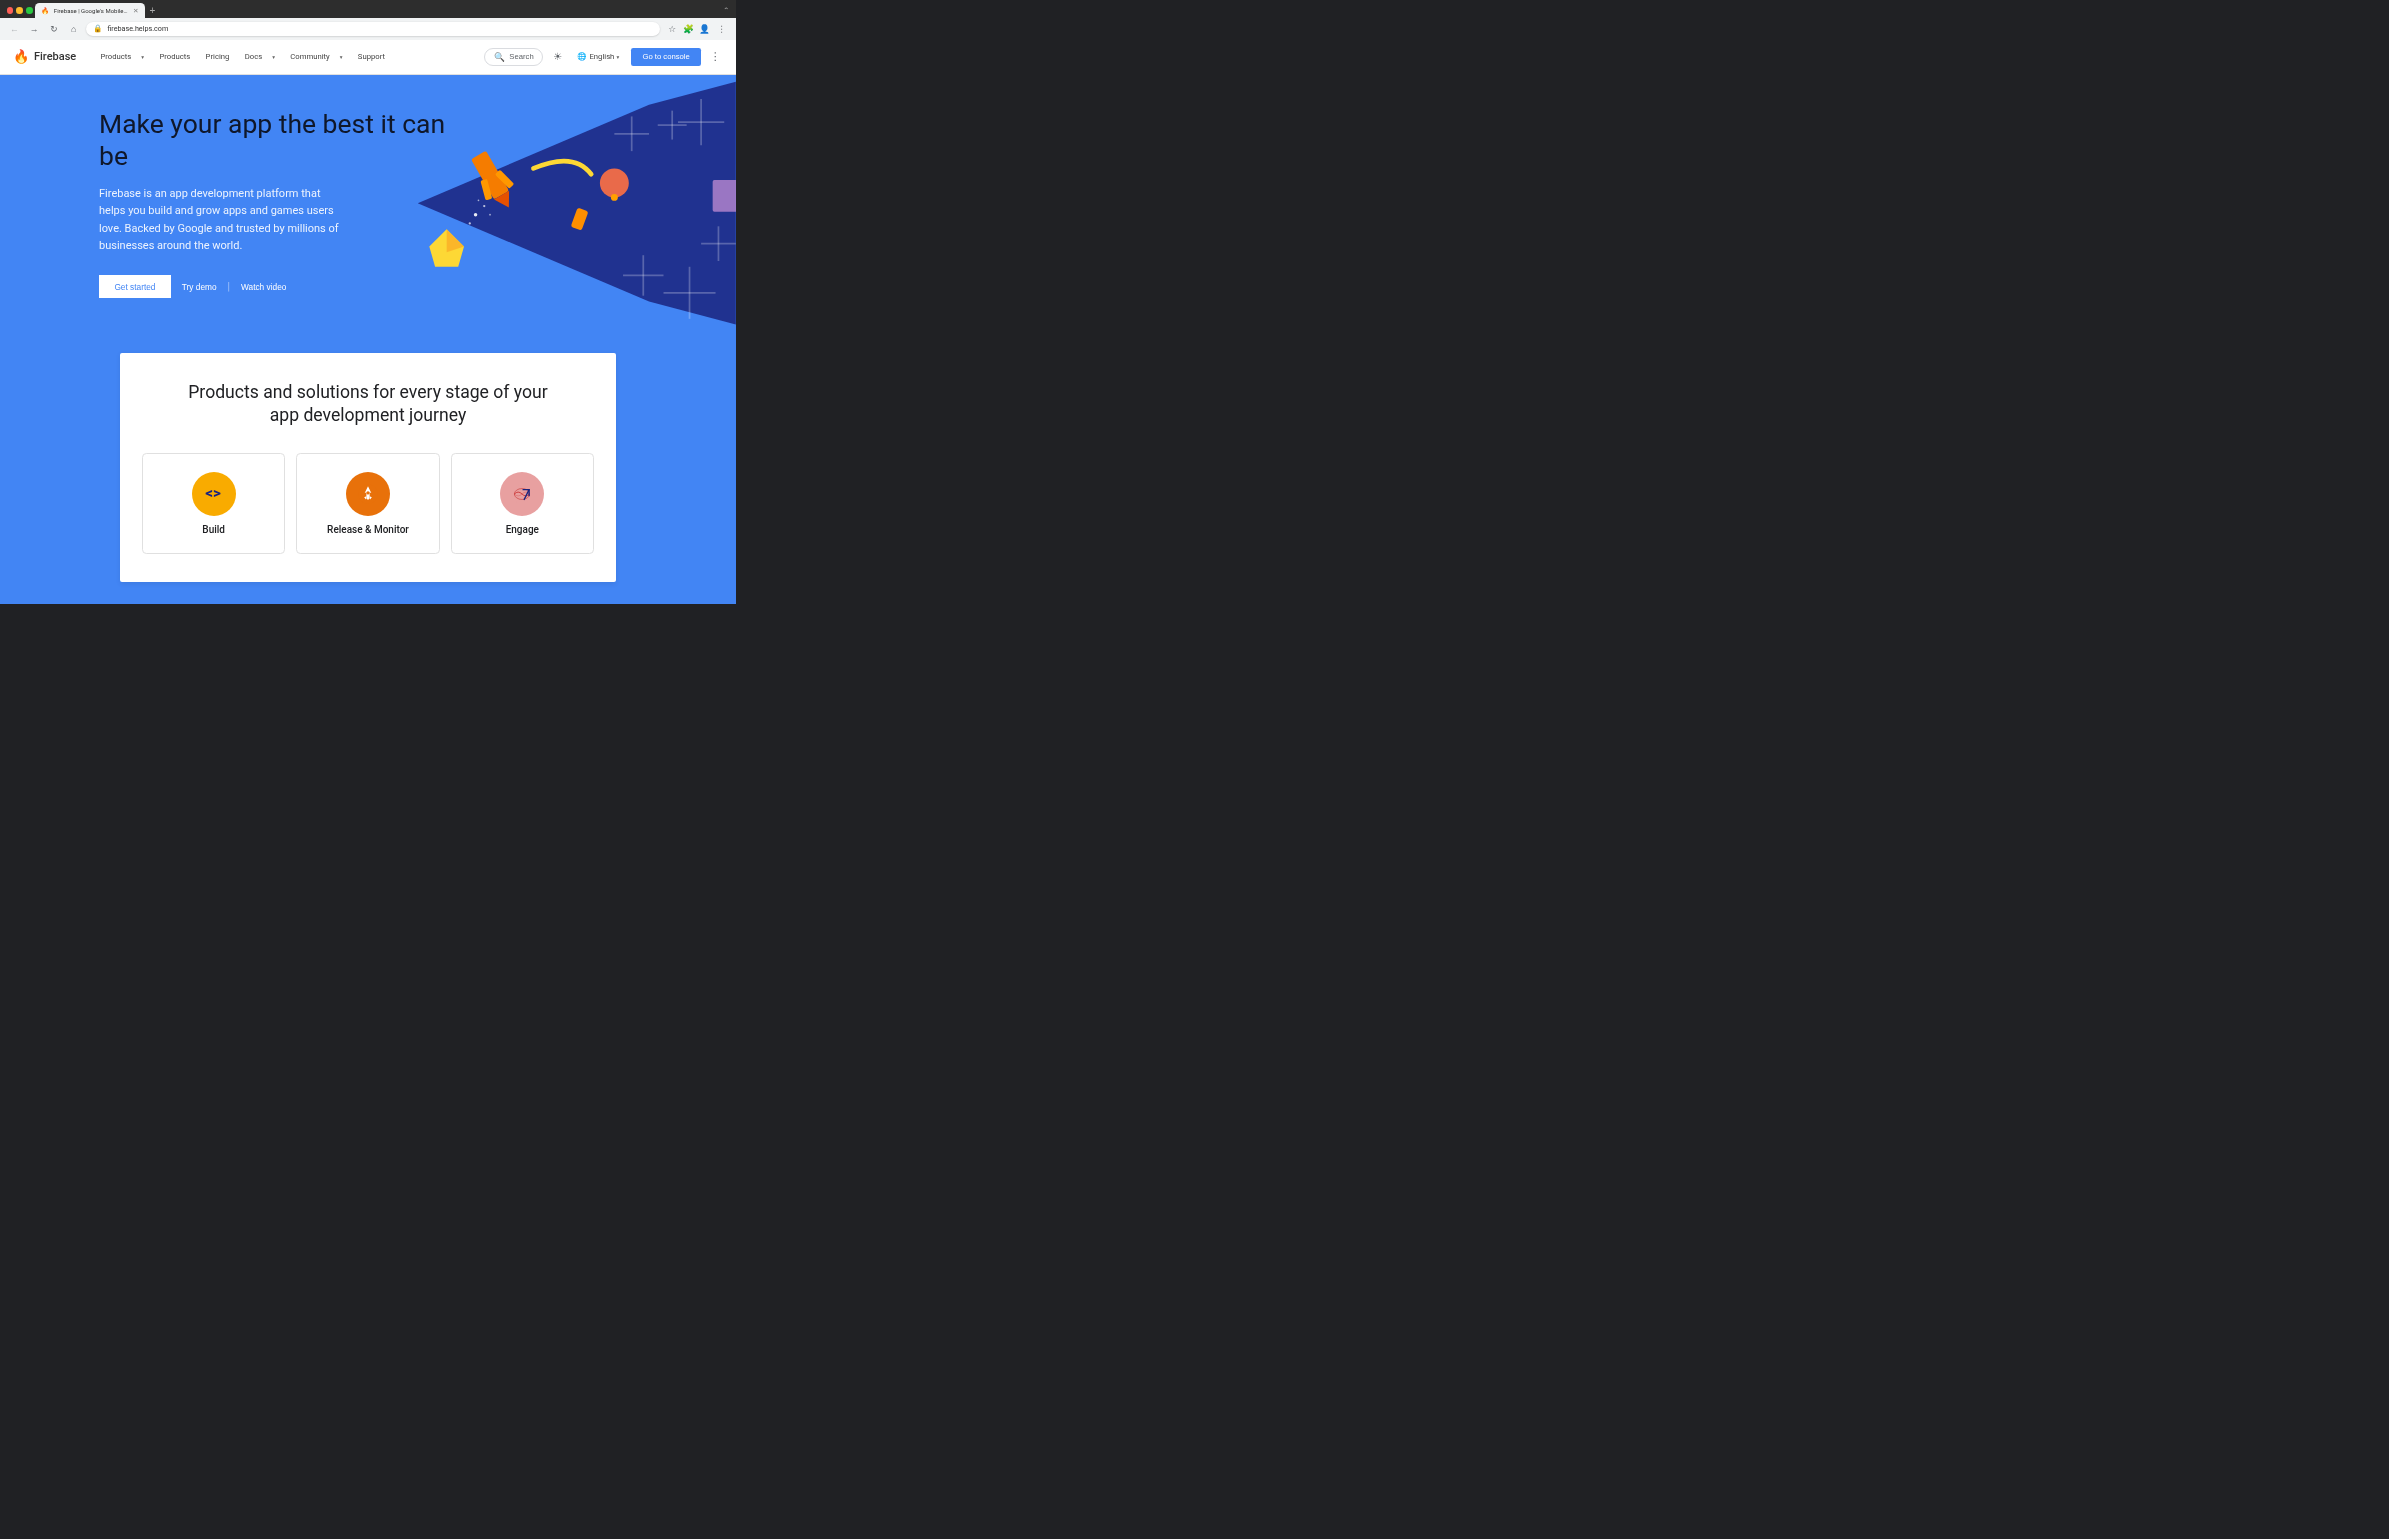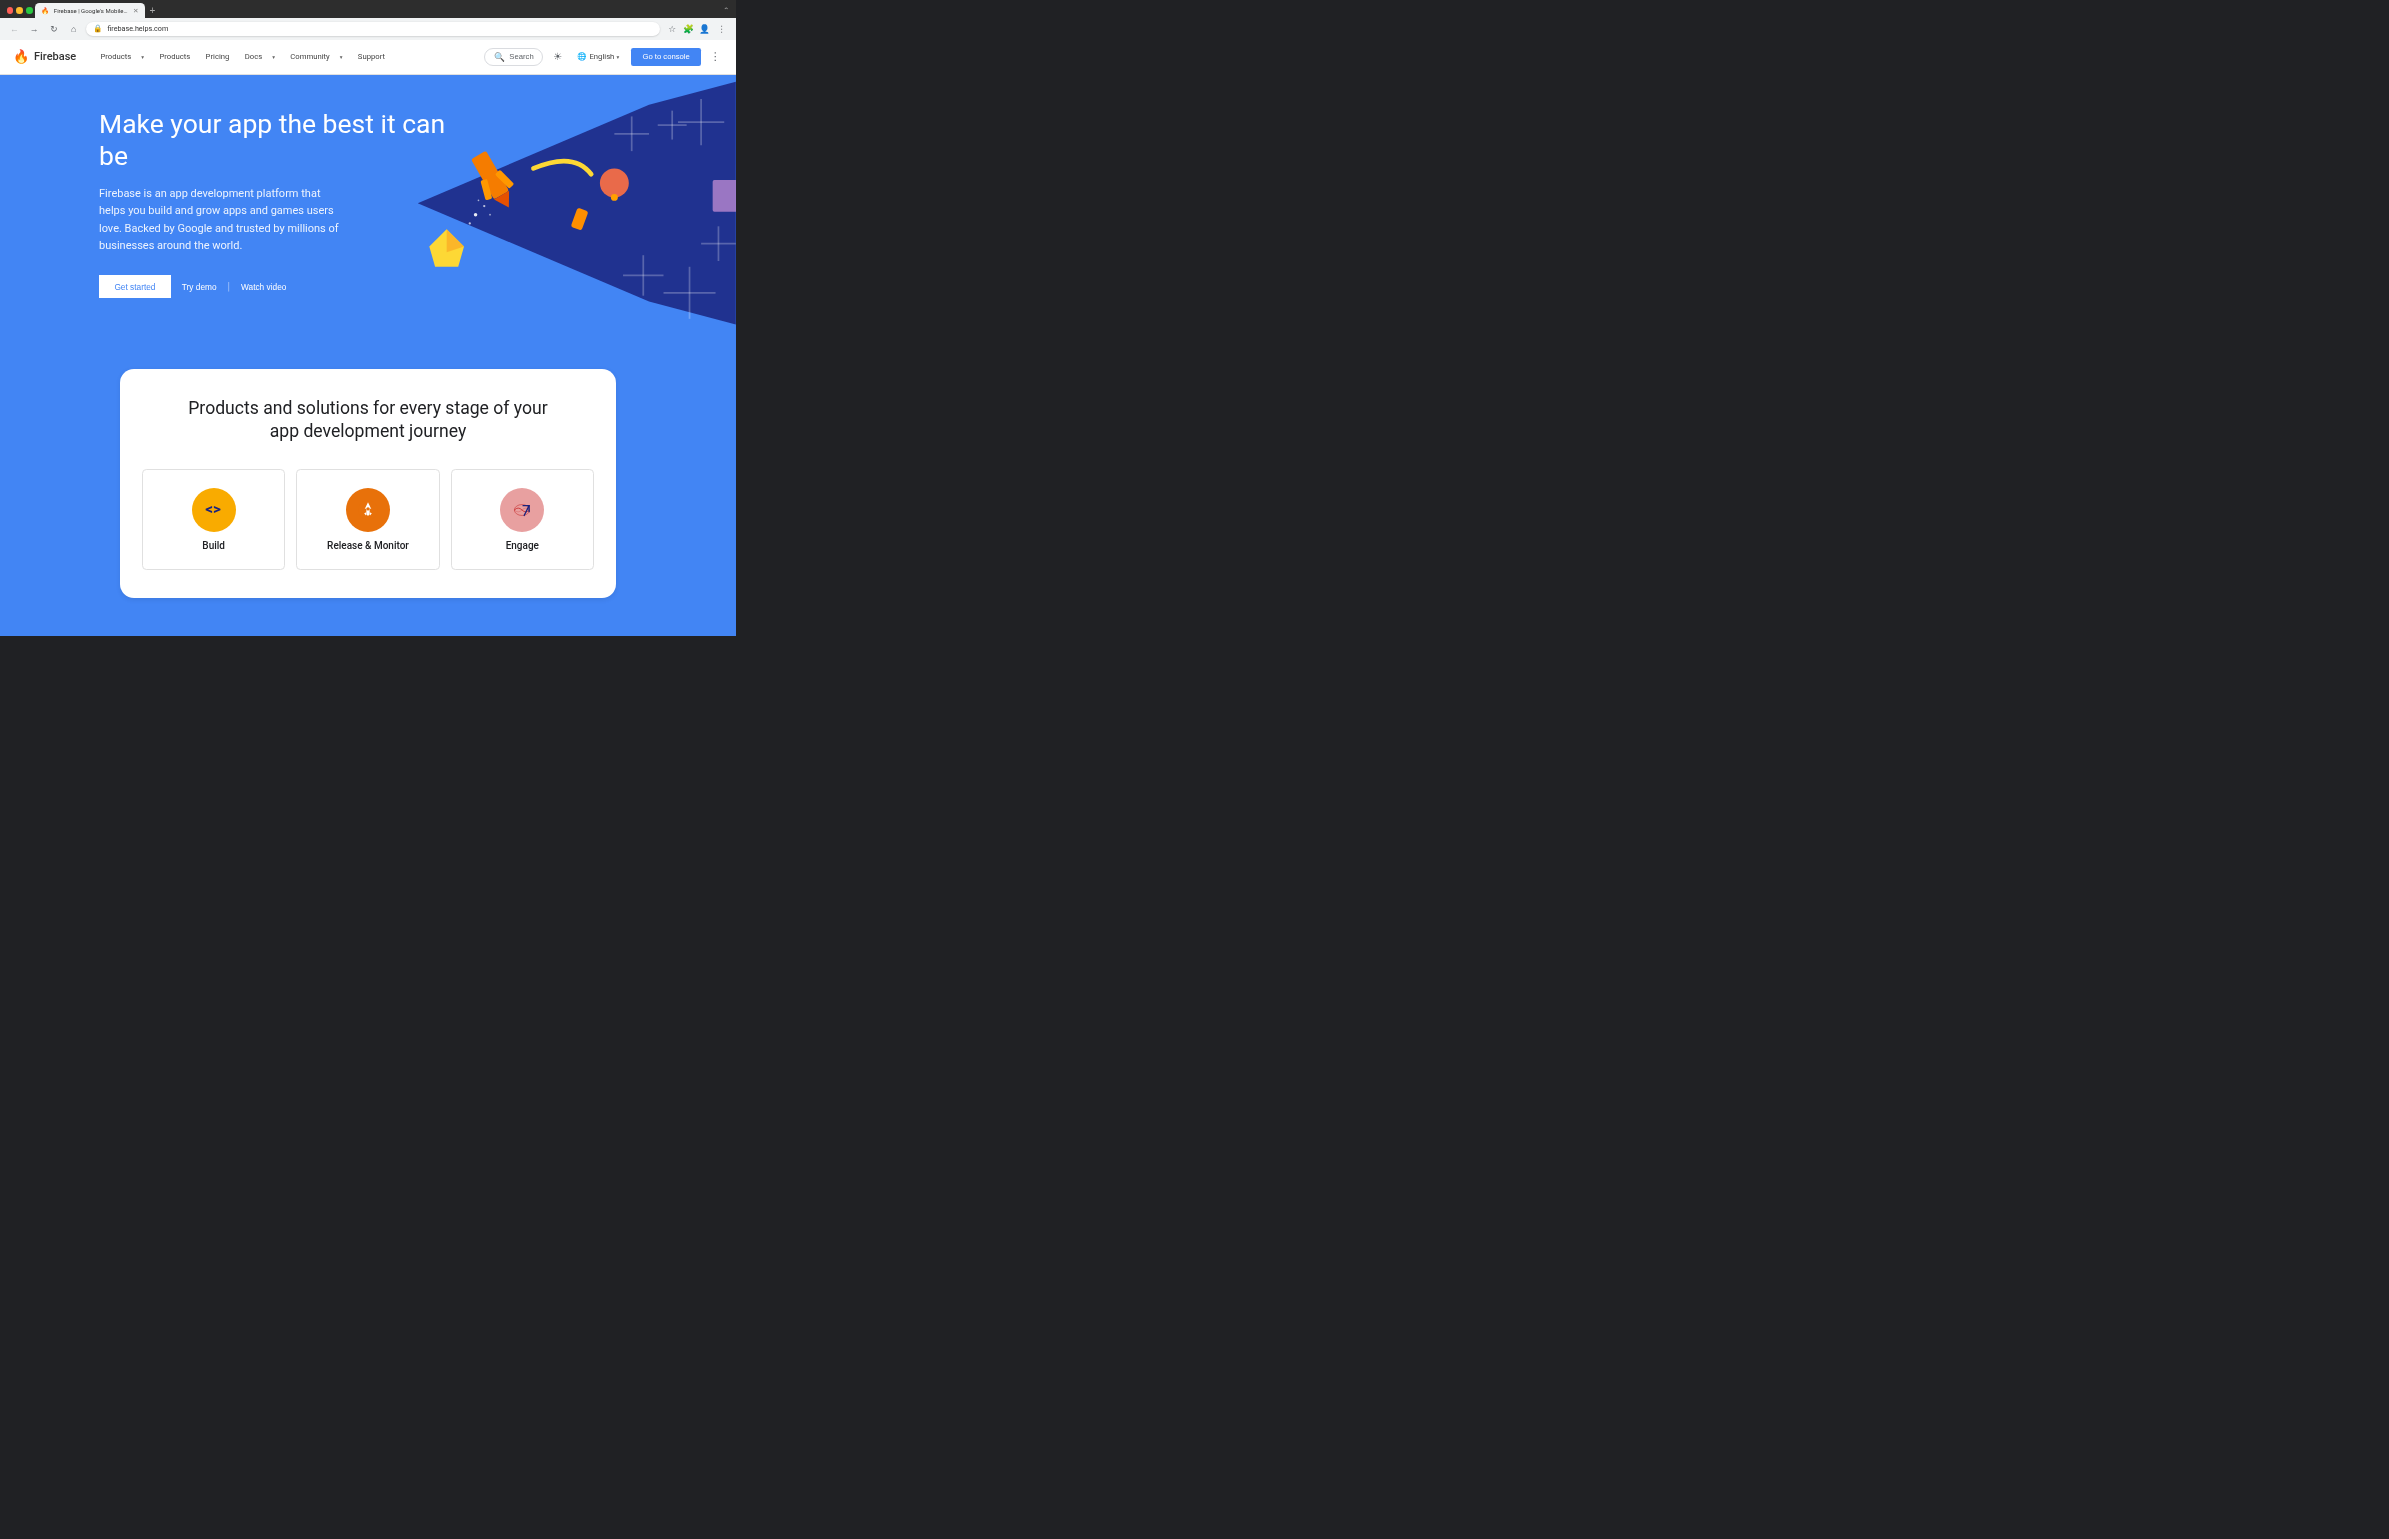--- a/index.html
+++ b/index.html
@@ -43,32 +43,32 @@
     .search-btn { display: flex; align-items: center; gap: 4.4px; padding: 3.3px 8.8px; border: 0.6px solid #dadce0; border-radius: 13.2px; font-size: 7.7px; color: #5f6368; cursor: pointer; background: white; }
     .search-icon { font-size: 8.8px; }
     .theme-btn { background: none; border: none; cursor: pointer; color: #5f6368; font-size: 10px; padding: 3.3px; border-radius: 50%; }
     .lang-btn { display: flex; align-items: center; gap: 2.2px; padding: 3.3px 5.5px; font-size: 7.7px; color: #444; cursor: pointer; border-radius: 2.2px; }
     .console-btn { padding: 4.4px 11px; background: #4285f4; color: white; border: none; border-radius: 2.2px; font-size: 7.7px; font-weight: 500; cursor: pointer; white-space: nowrap; }
     .more-btn { background: none; border: none; cursor: pointer; color: #5f6368; font-size: 11px; padding: 2.2px; }
 
     
     .hero { background: #4285f4; padding: 33px 0; position: relative; overflow: hidden; min-height: 242px; }
     .hero-content { max-width: 375px; margin-left: 99px; position: relative; z-index: 2; }
-    .hero-title { font-size: 26.5px; font-weight: 400; color: #ffffff; line-height: 1.2; margin-bottom: 13.2px; }
+    .hero-title { font-size: 26.5px; font-weight: 400; color: #0f172a; line-height: 1.2; margin-bottom: 13.2px; }
     .hero-description { font-size: 11px; color: rgba(255,255,255,0.9); line-height: 1.6; max-width: 242px; margin-bottom: 20px; }
     .hero-actions { display: flex; align-items: center; gap: 11px; }
     .btn-get-started { padding: 6.6px 15.4px; background: white; color: #4285f4; border: none; border-radius: 0; font-size: 8.3px; font-weight: 500; cursor: pointer; }
     .btn-try-demo { background: none; border: none; color: white; font-size: 8.3px; cursor: pointer; }
     .hero-divider { color: rgba(255,255,255,0.5); font-size: 10px; }
     .btn-watch-video { background: none; border: none; color: white; font-size: 8.3px; cursor: pointer; }
     .hero-illustration { position: absolute; right: 0; top: 0; bottom: 0; width: 55%; z-index: 1; }
 
     
     .products-section { background: white; padding: 33px 22px; }
-    .products-card { background: white; border-radius: 14px; max-width: 496px; margin: 16px auto; padding: 27.6px 22px; box-shadow: 0 1.1px 5.5px rgba(0,0,0,0.08); }
+    .products-card { background: white; border-radius: 2px; max-width: 496px; margin: 0 auto; padding: 27.6px 22px; box-shadow: 0 1.1px 5.5px rgba(0,0,0,0.08); }
     .products-title { font-size: 17.6px; font-weight: 400; color: #202124; text-align: center; max-width: 375px; margin: 0 auto 26.5px; line-height: 1.3; }
     .products-grid { display: grid; grid-template-columns: repeat(3, 1fr); gap: 11px; }
     .product-card { border: 0.6px solid #e0e0e0; border-radius: 4.4px; padding: 17.6px 13.2px; display: flex; flex-direction: column; align-items: center; gap: 8.8px; }
     .product-icon { width: 44px; height: 44px; border-radius: 50%; display: flex; align-items: center; justify-content: center; font-size: 17.6px; }
     .icon-build { background: #f9ab00; }
     .icon-release { background: #e8710a; }
     .icon-engage { background: #e8a0a0; }
     .product-label { font-size: 10px; font-weight: 500; color: #202124; }
 
     

